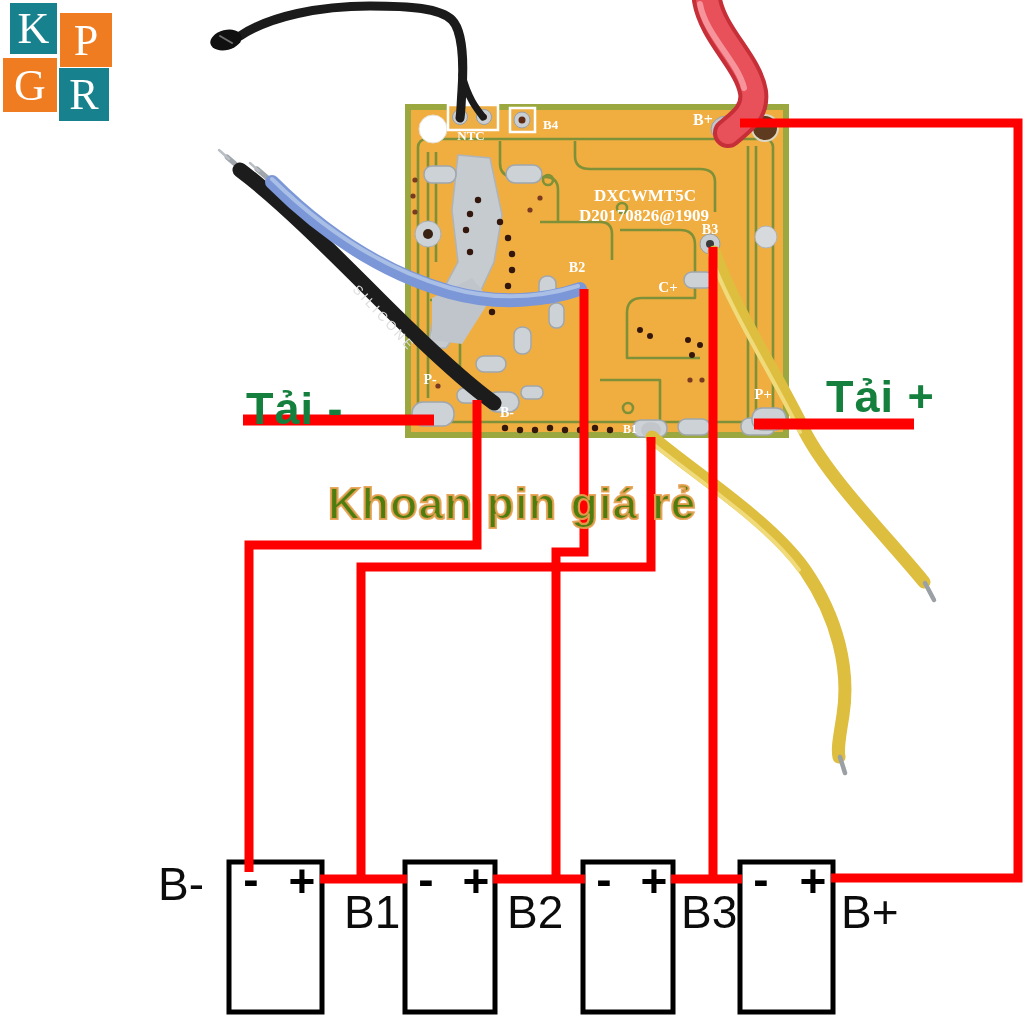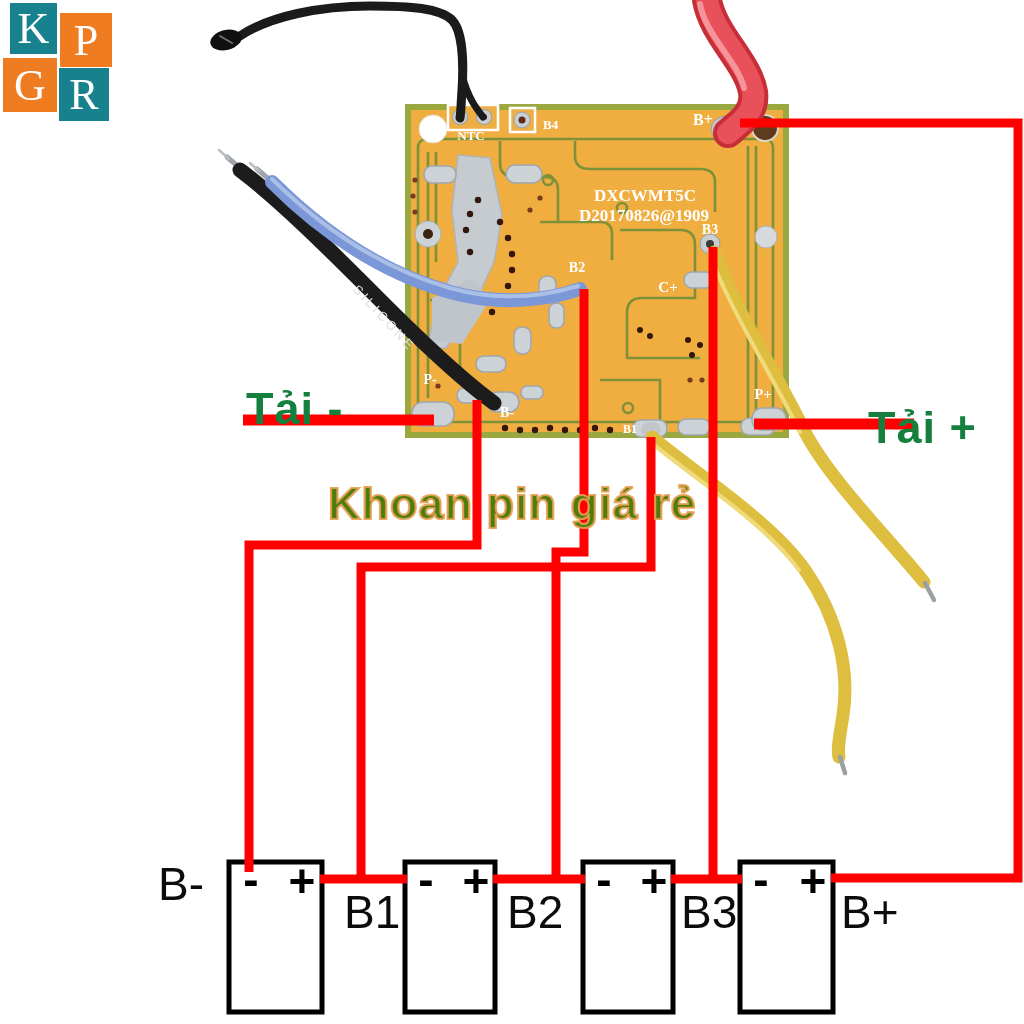--- a/index.html
+++ b/index.html
@@ -246,19 +246,19 @@
 <div class="logo-tile tile-orange" style="left:3px;top:58px;width:54px;height:54px;">
     <span>G</span>
   </div>
 <div class="logo-tile tile-teal" style="left:59px;top:68px;width:50px;height:53px;">
     <span>R</span>
   </div>
 
 <div class="watermark">Khoan pin giá rẻ</div>
 
 <div class="load-label" style="left:246px;top:383px;">Tải -</div>
-<div class="load-label" style="left:826px;top:402px;margin-left:42px;">Tải +</div>
+<div class="load-label" style="left:826px;top:371px;">Tải +</div>
 
 <div class="pack-label" style="left:158px;top:857px;">B-</div>
 <div class="pack-label" style="left:344px;top:885px;">B1</div>
 <div class="pack-label" style="left:507px;top:885px;">B2</div>
 <div class="pack-label" style="left:681px;top:885px;">B3</div>
 <div class="pack-label" style="left:841px;top:885px;">B+</div>
 
 </body></html>

